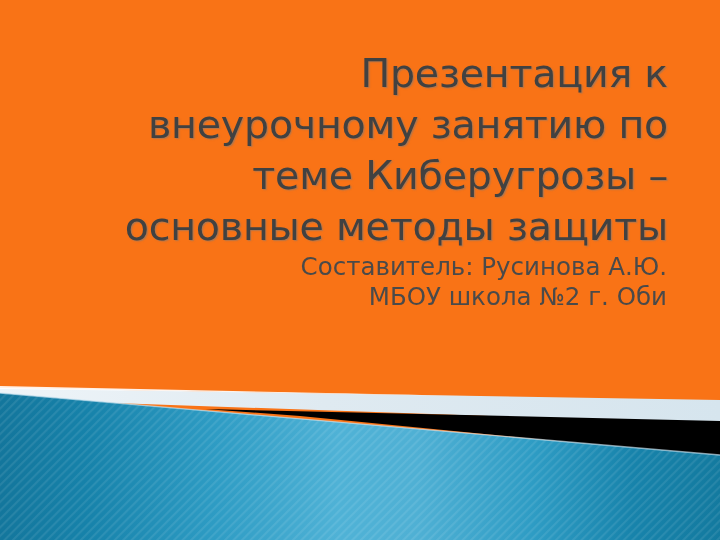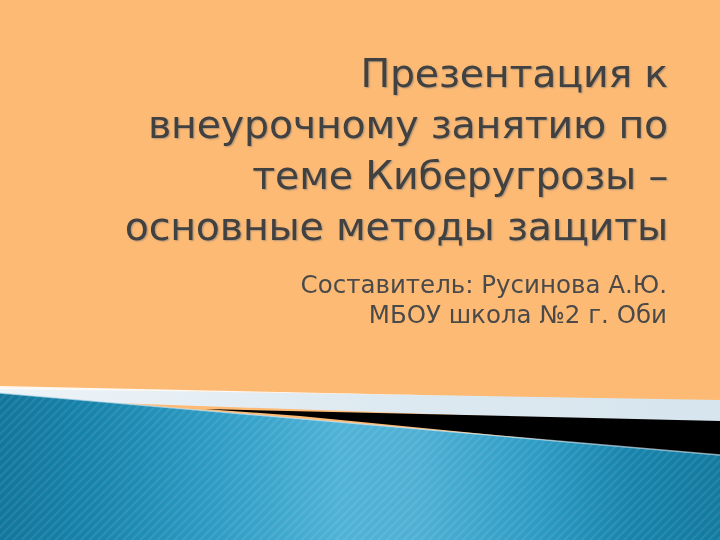--- a/index.html
+++ b/index.html
@@ -5,21 +5,21 @@
   html, body {
     margin: 0;
     padding: 0;
     background: #ffffff;
   }
   #slide {
     position: relative;
     width: 720px;
     height: 540px;
     overflow: hidden;
-    background: #fdba74;
+    background: #f97316;
     font-family: "Liberation Sans", sans-serif;
   }
 
   
   .text-area {
     position: absolute;
     left: 52px;
     top: 48px;
     width: 616px;
     text-align: right;
@@ -40,21 +40,20 @@
     font-family: "DejaVu Sans", sans-serif;
     font-size: 24.5px;
     line-height: 30px;
     font-weight: 400;
     color: #4a4a4a;
     margin: 0;
     padding: 0;
     white-space: pre-line;
   }
   .subtitle-wrap {
-    margin-top: 18px;
     padding-right: 1px;
   }
 
   
   .decor {
     position: absolute;
     left: 0;
     top: 0;
     width: 720px;
     height: 540px;

